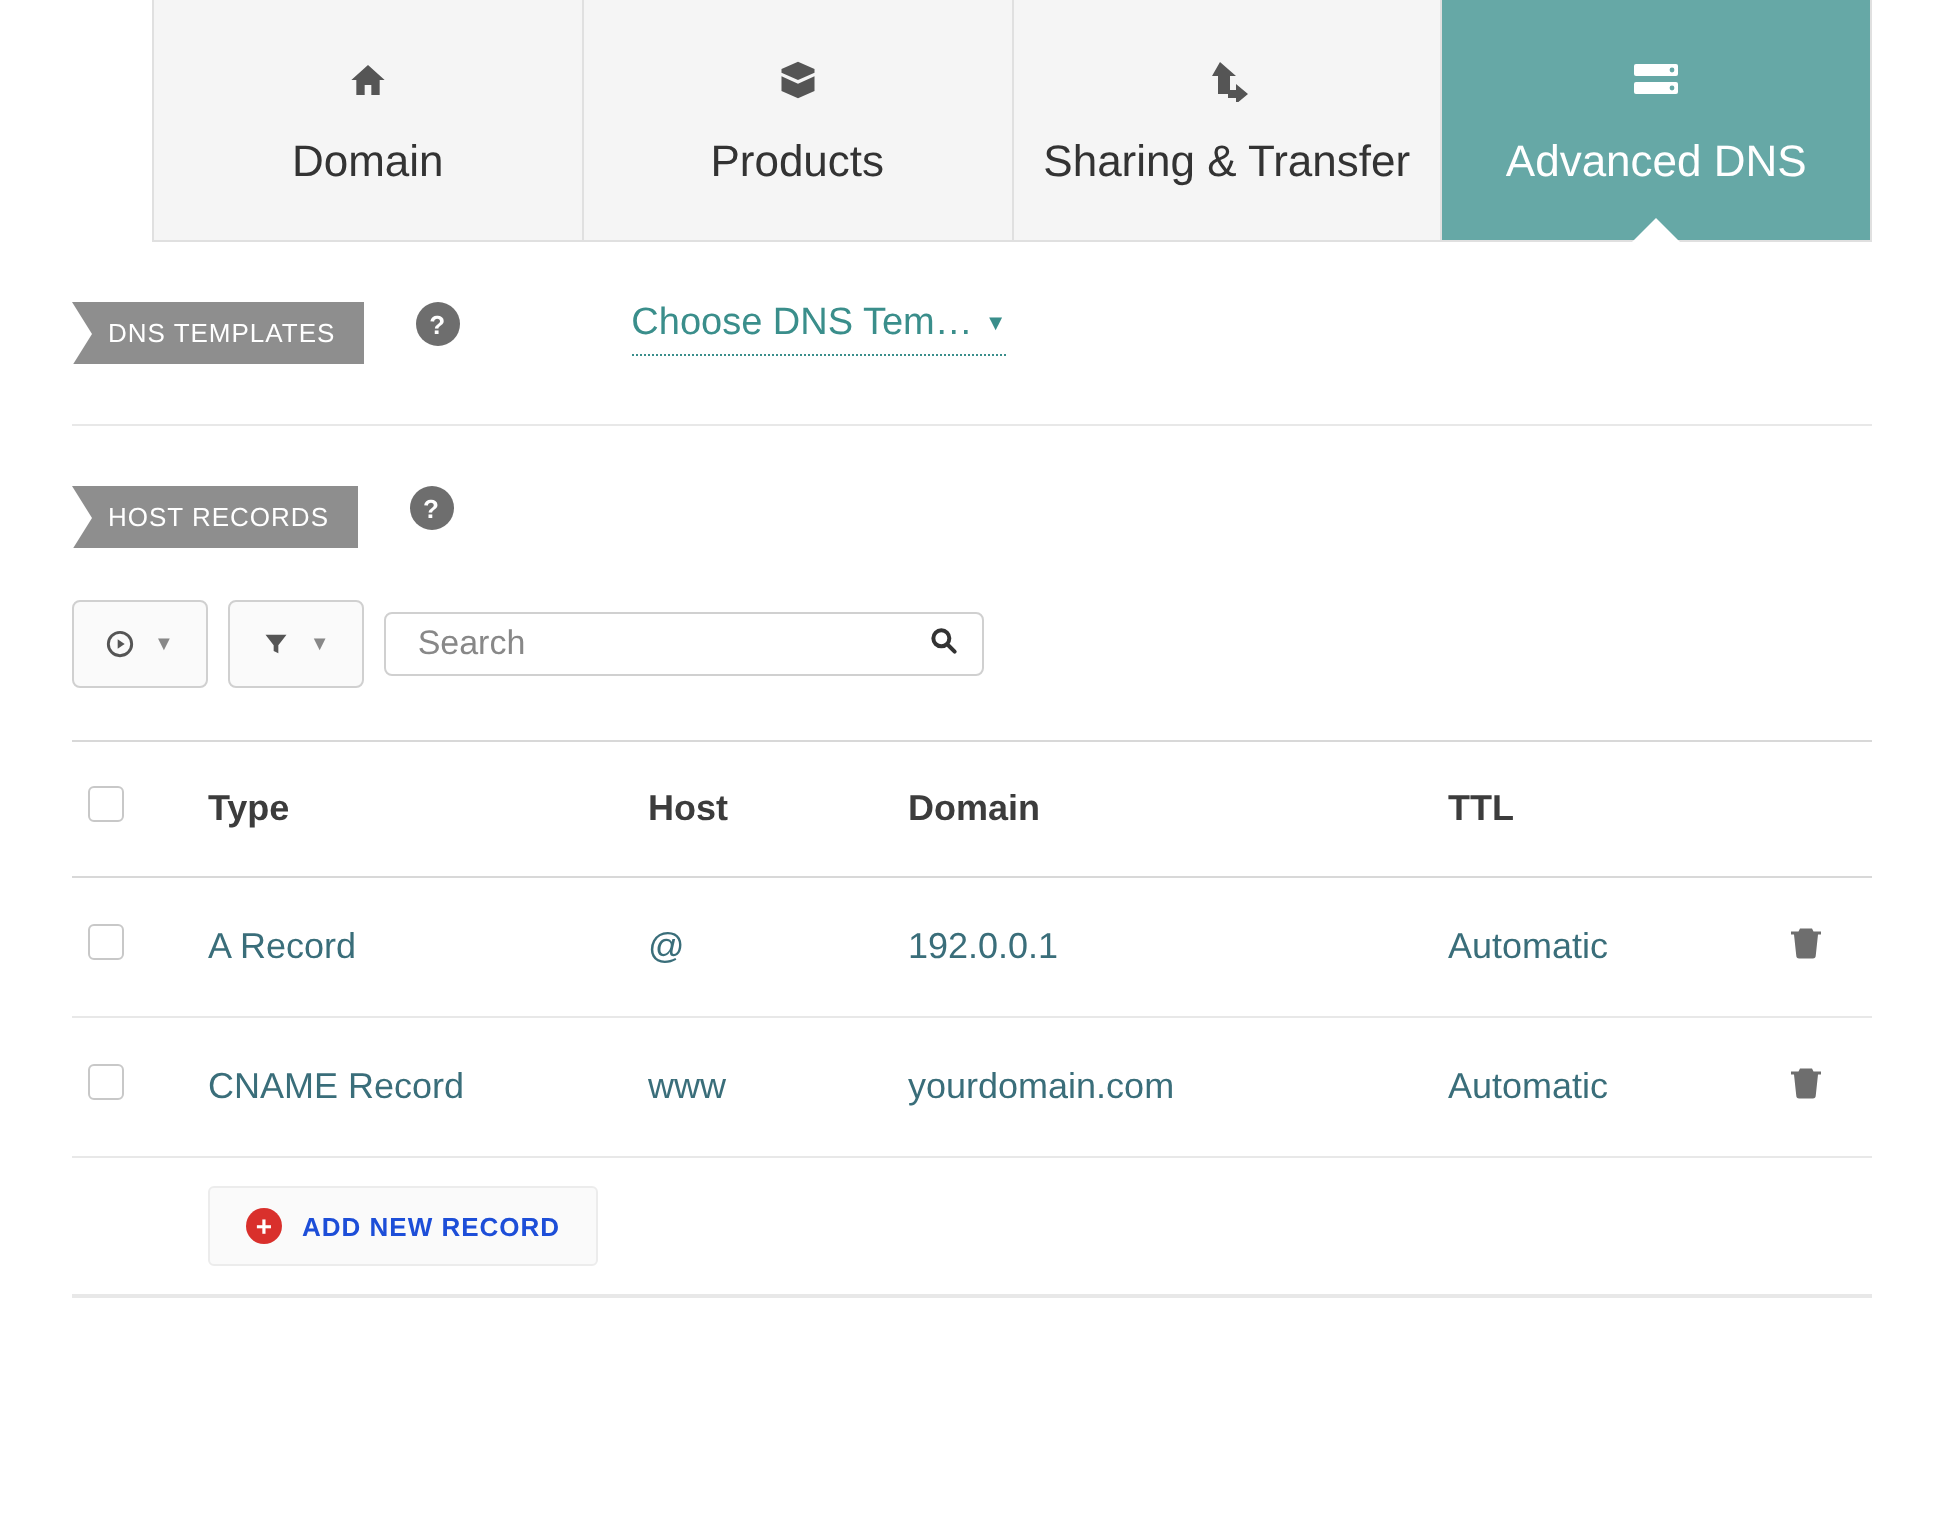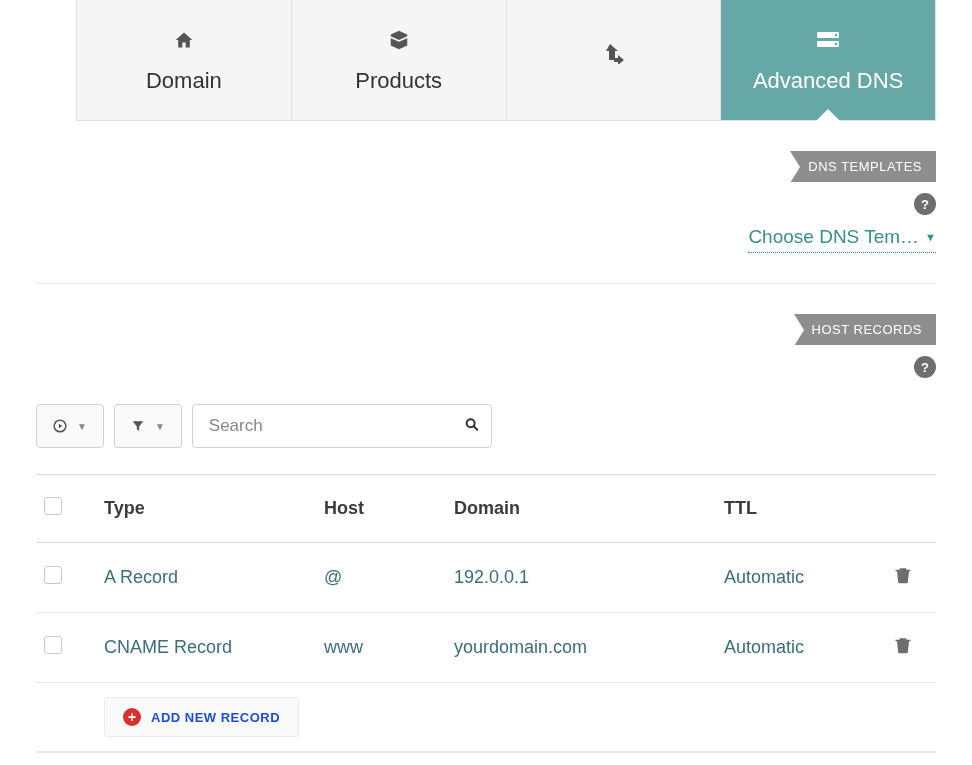--- a/index.html
+++ b/index.html
@@ -9,35 +9,35 @@
     .tab { flex: 1; display: flex; flex-direction: column; align-items: center; justify-content: center; height: 120px; border-right: 1px solid #e0e0e0; background: #f5f5f5; cursor: pointer; position: relative; }
     .tab:last-child { border-right: none; justify-content: center; }
     .tab.active { background: #66a8a6; color: #fff; }
     .tab.active::after { content: ''; position: absolute; bottom: -1px; left: 50%; transform: translateX(-50%); border-left: 12px solid transparent; border-right: 12px solid transparent; border-bottom: 12px solid #fff; }
     .tab-icon { height: 28px; display: flex; align-items: center; justify-content: center; margin-bottom: 14px; color: #555; }
     .tab.active .tab-icon { color: #fff; }
     .tab-label { font-size: 22px; font-weight: 400; color: #333; }
     .tab.active .tab-label { color: #fff; }
     
     .section { margin-top: 30px; }
-    .section-header { display: flex; align-items: flex-end; gap: 11px; flex-direction: column; }
+    .section-header { display: flex; align-items: flex-start; gap: 26px; }
     .section-label { background: #8e8e8e; color: #fff; font-size: 13px; font-weight: 500; letter-spacing: 0.5px; padding: 8px 14px 8px 18px; position: relative; }
     .section-label::before { content: ''; position: absolute; left: 0; top: 0; border-top: 16px solid transparent; border-bottom: 16px solid transparent; border-left: 10px solid #fff; }
     .help-icon { width: 22px; height: 22px; border-radius: 50%; background: #6e6e6e; color: #fff; display: inline-flex; align-items: center; justify-content: center; font-size: 13px; font-weight: bold; cursor: pointer; }
     
     .dropdown-link { color: #3a8e8b; font-size: 19px; border-bottom: 1px dotted #3a8e8b; padding-bottom: 4px; cursor: pointer; margin-left: 60px; display: inline-flex; align-items: center; gap: 6px; }
     .dropdown-caret { font-size: 11px; }
     
     .hr { border: none; border-top: 1px solid #e8e8e8; margin-top: 30px; }
     
     .toolbar { display: flex; gap: 10px; margin-top: 26px; align-items: center; }
     .tb-btn { border: 1px solid #d0d0d0; background: #fafafa; border-radius: 4px; height: 44px; display: flex; align-items: center; justify-content: center; gap: 10px; padding: 0 16px; cursor: pointer; color: #555; }
     .tb-btn .caret { font-size: 10px; color: #888; }
     .search-box { position: relative; }
-    .search-input { border: 1px solid #d0d0d0; border-radius: 4px; height: 44px; width: 300px; padding: 0 40px 0 16px; font-size: 17px; color: #1d4ed8; }
+    .search-input { border: 1px solid #d0d0d0; border-radius: 4px; height: 32px; width: 300px; padding: 0 40px 0 16px; font-size: 17px; color: #1d4ed8; }
     .search-input::placeholder { color: #888; }
     .search-btn { position: absolute; right: 6px; top: 50%; transform: translateY(-50%); background: none; border: none; cursor: pointer; color: #333; padding: 6px; }
     
     .table { width: 100%; margin-top: 26px; border-collapse: collapse; }
     .table th, .table td { text-align: left; padding: 22px 8px; font-size: 18px; vertical-align: middle; }
     .table thead th { border-top: 1px solid #d8d8d8; border-bottom: 1px solid #d8d8d8; font-weight: 600; color: #3c3c3c; }
     .table tbody td { border-bottom: 1px solid #e8e8e8; color: #3a6e7a; }
     .table .col-check { width: 60px; }
     .checkbox { width: 18px; height: 18px; border: 1px solid #c8c8c8; border-radius: 3px; display: inline-block; cursor: pointer; }
     .trash { cursor: pointer; color: #6e6e6e; }
@@ -66,20 +66,21 @@
         </svg>
     </span>
     <span class="tab-label">Products</span>
   </div>
   <div class="tab">
     <span class="tab-icon">
       <svg width="26" height="22" viewBox="0 0 26 22" fill="currentColor">
           <path d="M10 2l8 7h-3v9H9v-9H6l4-7zm8 11l6 5-6 5v-3h-4v-4h4v-3z"></path>
         </svg>
     </span>
+    <span class="tab-label">Sharing &amp; Transfer</span>
   </div>
   <div class="tab active">
     <span class="tab-icon">
       <svg width="26" height="20" viewBox="0 0 26 20" fill="currentColor">
           <rect x="2" y="2" width="22" height="6" rx="1"></rect>
           <rect x="2" y="11" width="22" height="6" rx="1"></rect>
           <circle cx="21" cy="5" r="1.2" fill="#66a8a6"></circle>
           <circle cx="21" cy="14" r="1.2" fill="#66a8a6"></circle>
         </svg>
     </span>

